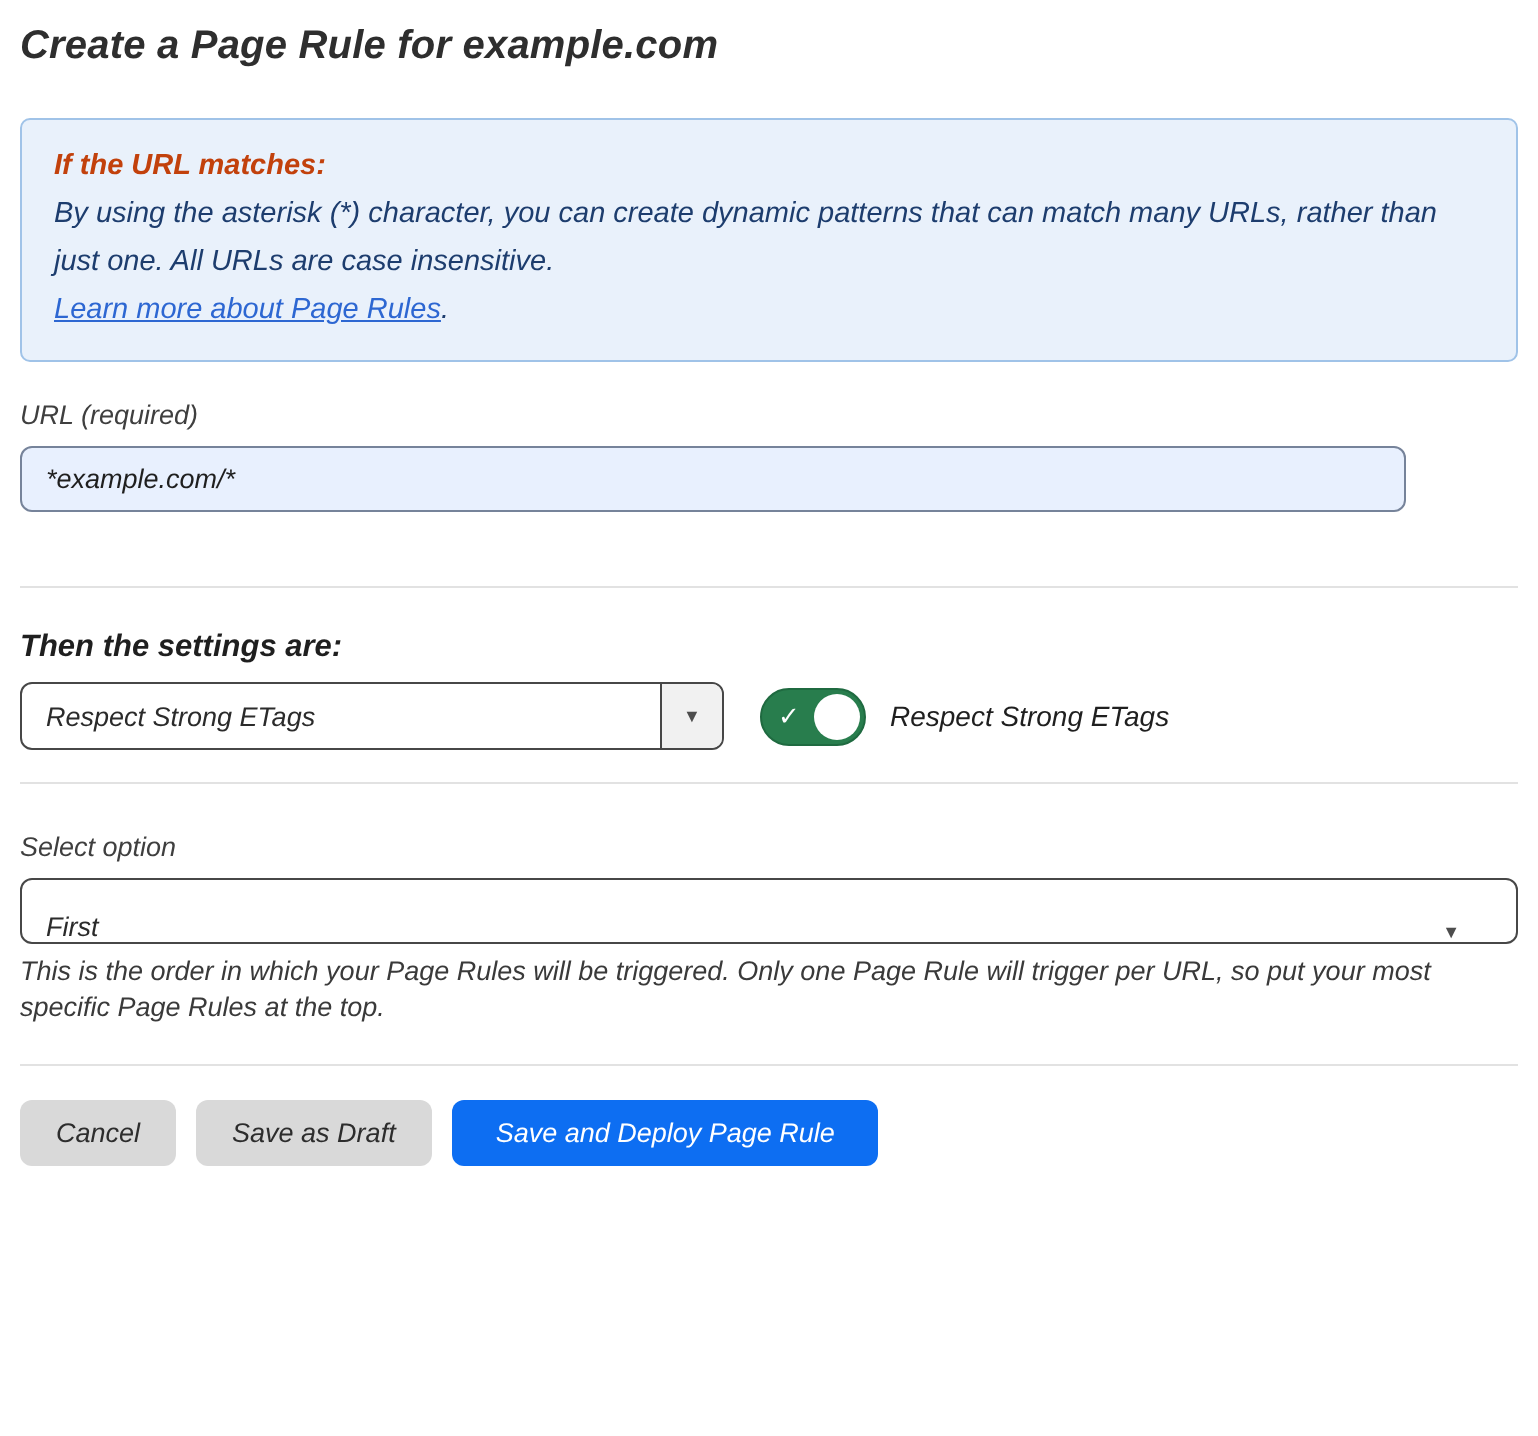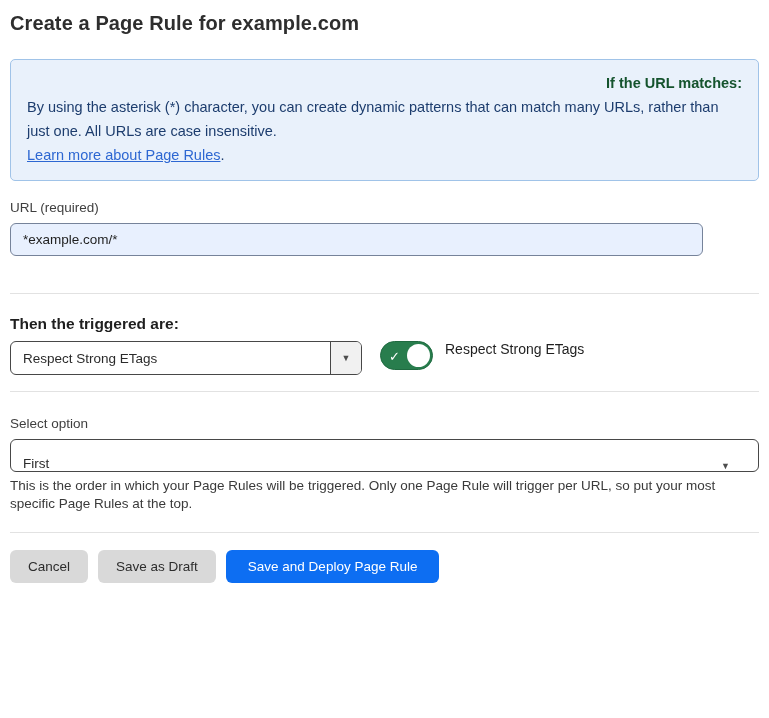--- a/index.html
+++ b/index.html
@@ -1,15 +1,15 @@
 <!DOCTYPE html>
 <html><head>
 <meta charset="utf-8">
 <style>
-  * { box-sizing: border-box; margin: 0; padding: 0; }
+  * { box-sizing: border-box; margin: 0; padding: 0; font-style: italic; }
   html, body {
     width: 769px;
     background: #ffffff;
     font-family: "Liberation Sans", "DejaVu Sans", sans-serif;
     color: #2e2e2e;
   }
   .page {
     width: 769px;
     height: 718px;
     padding: 12px 10px 0 10px;
@@ -26,22 +26,21 @@
     background: #e9f1fb;
     border: 1px solid #a0c3e8;
     border-radius: 5px;
     padding: 11px 16px 13px 16px;
     color: #1d3d6e;
     font-size: 14.5px;
     line-height: 24px;
   }
   .info-box .info-heading {
     font-weight: 700;
-    color: #14532d;
-    text-align: right;
+    color: #c2410c;
   }
   .info-box .info-body { max-width: 700px; }
   .info-link {
     color: #2d67d2;
     text-decoration: underline;
     cursor: pointer;
   }
   .info-link-suffix { color: #1d3d6e; }
   .field-label {
     margin-top: 19px;
@@ -73,21 +72,21 @@
   .section-heading {
     margin-top: 21px;
     font-size: 15.5px;
     font-weight: 700;
     color: #1f1f1f;
   }
   .picker-label { margin-top: 23px; }
   .setting-row {
     margin-top: 8px;
     display: flex;
-    align-items: flex-start;
+    align-items: center;
   }
   .setting-select {
     width: 352px;
     height: 34px;
     border: 1px solid #474747;
     border-radius: 6px;
     display: flex;
     align-items: stretch;
     background: #ffffff;
     cursor: pointer;
@@ -225,21 +224,21 @@
     <div>
       <span class="info-link">Learn more about Page Rules</span><span class="info-link-suffix">.</span>
     </div>
   </div>
 
   <div class="field-label">URL (required)</div>
   <input class="url-input" type="text" value="*example.com/*" style="">
 
   <hr class="divider divider-1">
 
-  <h2 class="section-heading">Then the triggered are:</h2>
+  <h2 class="section-heading">Then the settings are:</h2>
 
 
   <div class="setting-row">
     <div class="setting-select">
       <div class="select-value">Respect Strong ETags</div>
       <div class="select-arrow-seg">
         <span class="arrow-glyph">▼</span>
       </div>
     </div>
     <div class="toggle">

